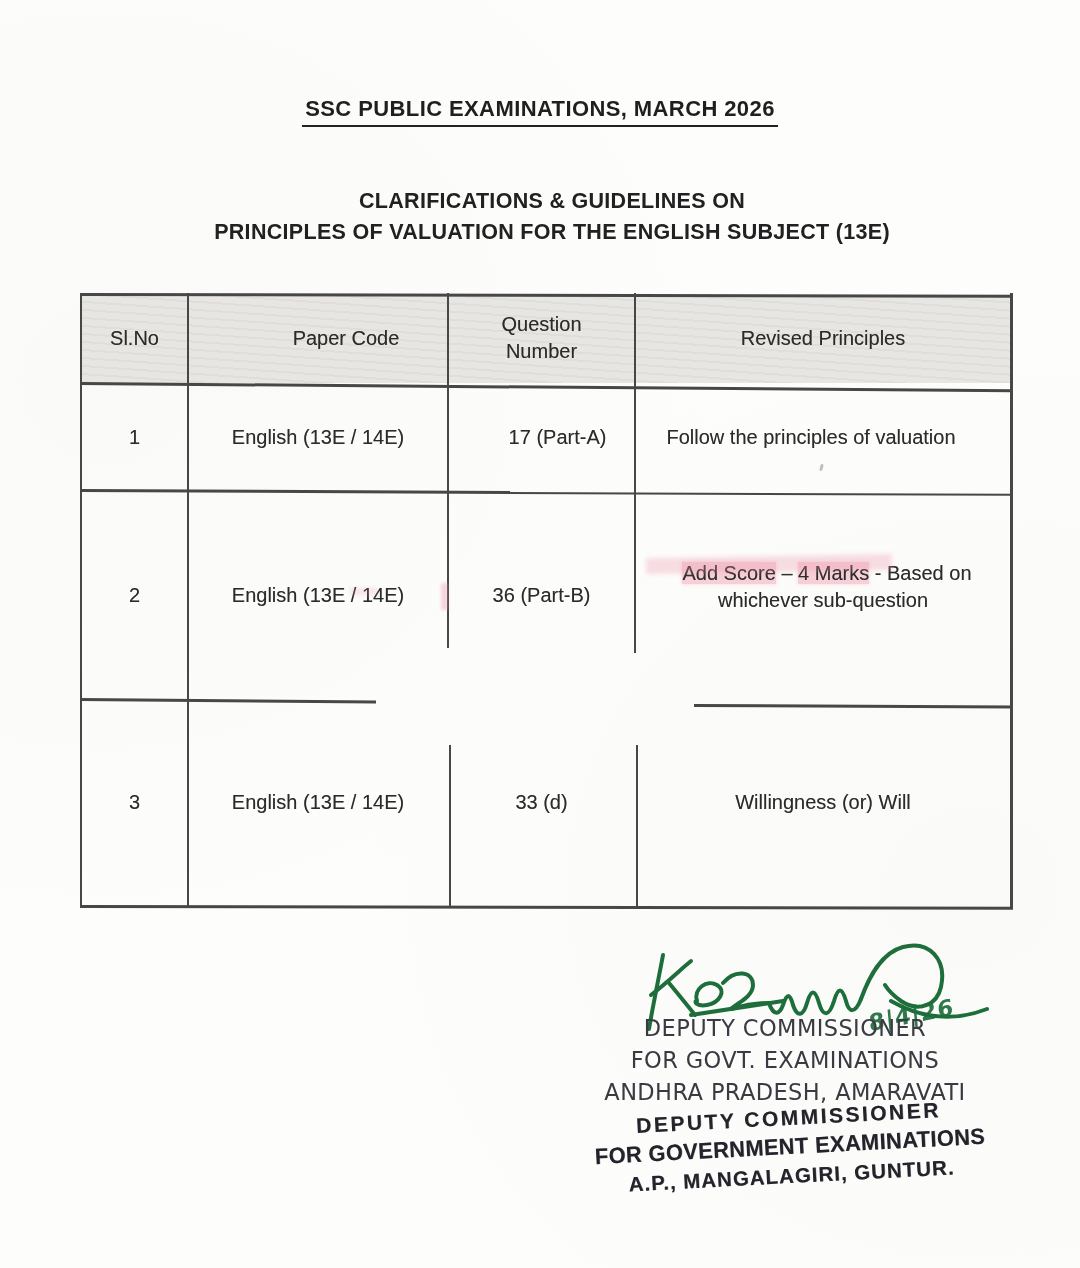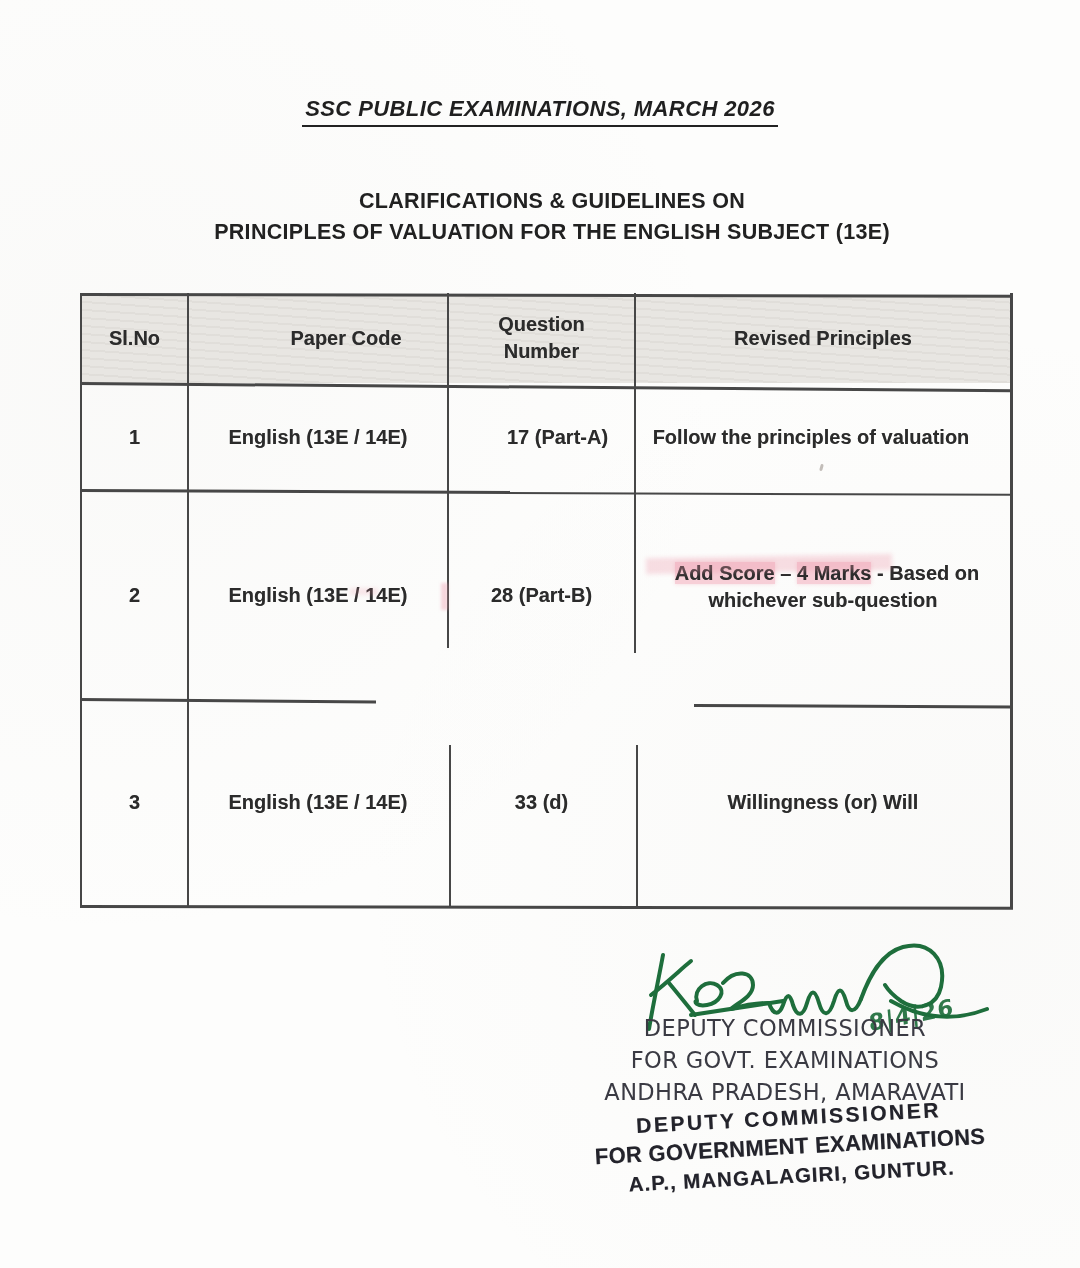--- a/index.html
+++ b/index.html
@@ -6,28 +6,28 @@
   .page {
     position:relative; width:1080px; height:1268px; overflow:hidden;
     background:
       radial-gradient(ellipse at 10% 30%, rgba(190,186,180,0.05), transparent 45%),
       radial-gradient(ellipse at 90% 70%, rgba(190,186,180,0.05), transparent 45%),
       #fdfdfc;
     font-family:"Liberation Sans", sans-serif; color:#2e2e2e;
   }
   .doc-title {
     position:absolute; left:0; top:96px; width:1080px; text-align:center;
-    font-size:22px; font-weight:700; letter-spacing:0.4px; color:#1f1f1f;font-style:italic;
+    font-size:22px; font-weight:700; letter-spacing:0.4px; color:#1f1f1f;
   }
   .doc-title span { display:inline-block; border-bottom:2.5px solid #222; padding:0 3px 3px 3px; }
   .doc-subtitle {
     position:absolute; left:0; top:186px; width:1080px; text-align:center;
     font-size:21.5px; font-weight:700; line-height:31px; letter-spacing:0.3px; color:#212121;margin-left:12px;
   }
-  .tbl { position:absolute; left:80px; top:293px; width:933px; height:615px;font-weight:bold; }
+  .tbl { position:absolute; left:80px; top:293px; width:933px; height:615px; }
   .ln { position:absolute; background:#474747; }
   .hdr-bg {
     position:absolute; left:2px; top:3px; width:929px; height:87px;
     background:#e8e6e2;
     background-image:repeating-linear-gradient(4deg, rgba(158,152,144,0.10) 0 2px, transparent 2px 8px);
   }
   .cell {
     position:absolute; display:flex; align-items:center; justify-content:center;
     text-align:center; font-size:20px; color:#2b2b2b; line-height:27px;
     text-shadow:0 0 0.4px rgba(30,30,30,0.35);
@@ -96,21 +96,21 @@
     </div>
     <div class="cell" style="left:556px;top:0;width:374px;height:90px;">Revised Principles</div>
 
     <div class="cell" style="left:2px;top:92px;width:105px;height:105px;">1</div>
     <div class="cell" style="left:109px;top:92px;width:258px;height:105px;">English (13E / 14E)</div>
     <div class="cell" style="left:385px;top:92px;width:185px;height:105px;">17 (Part-A)</div>
     <div class="cell" style="left:544px;top:92px;width:374px;height:105px;">Follow the principles of valuation</div>
 
     <div class="cell" style="left:2px;top:197px;width:105px;height:210px;">2</div>
     <div class="cell" style="left:109px;top:197px;width:258px;height:210px;">English (13E / 14E)</div>
-    <div class="cell" style="left:369px;top:197px;width:185px;height:210px;">28 (Part-B)</div>
+    <div class="cell" style="left:369px;top:197px;width:185px;height:210px;">36 (Part-B)</div>
     <div class="cell" style="left:556px;top:205px;width:374px;height:210px;display:block;">
       <div style="padding-top:62px;padding-left:8px;"><span class="hl">Add Score</span><span> – </span><span class="hl">4 Marks</span><span> - Based on</span></div>
       <div>whichever sub-question</div>
     </div>
 
     <div class="cell" style="left:2px;top:407px;width:105px;height:205px;">3</div>
     <div class="cell" style="left:109px;top:407px;width:258px;height:205px;">English (13E / 14E)</div>
     <div class="cell" style="left:369px;top:407px;width:185px;height:205px;">33 (d)</div>
     <div class="cell" style="left:556px;top:407px;width:374px;height:205px;">Willingness (or) Will</div>
   </div>

